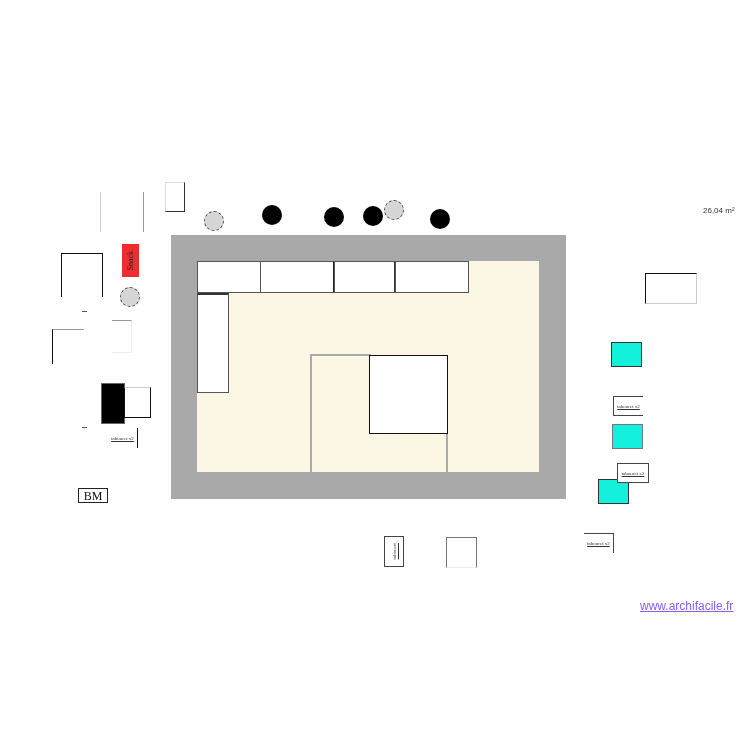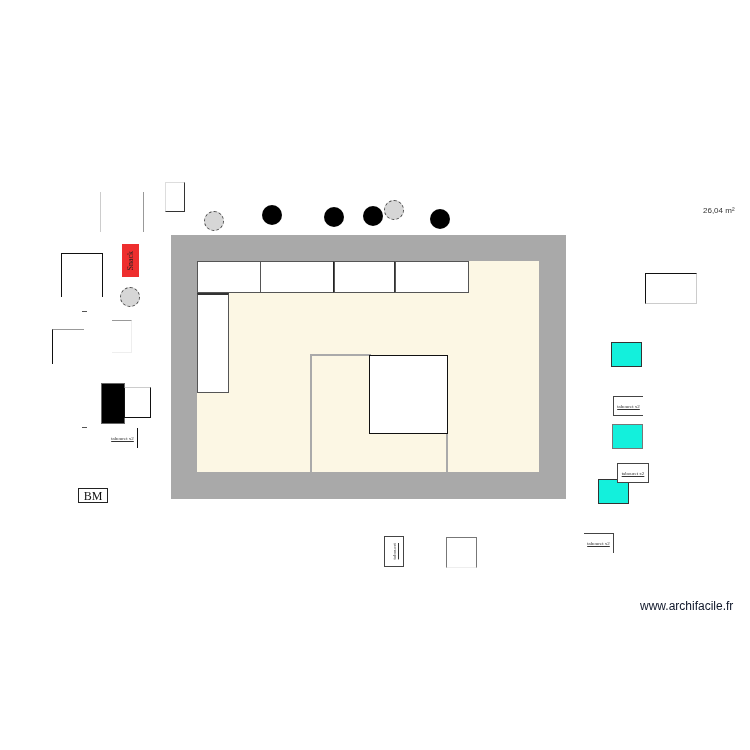--- a/index.html
+++ b/index.html
@@ -70,13 +70,13 @@
 <div class="abs teal" style="left:612px;top:424px;width:31px;height:25px;border-color:#777;"></div>
 <div class="abs teal" style="left:598px;top:479px;width:31px;height:25px;"></div>
 <div class="abs label-box" style="left:617px;top:463px;width:32px;height:20px;">tabouret x2</div>
 <div class="abs label-box" style="left:584px;top:533px;width:30px;height:20px;border-left:none;border-bottom:none;">tabouret x2</div>
 
 <div class="abs label-box" style="left:384px;top:536px;width:20px;height:31px;">
   <span class="vtext">tabouret</span>
 </div>
 <div class="abs unit" style="left:446px;top:537px;width:31px;height:31px;border-color:#777;border-bottom-color:#eee;"></div>
 
-<div class="abs" style="left:640px;top:599px;font-size:12px;color:#0f172a;">www.archifacile.fr</div>
+<div class="abs" style="left:640px;top:599px;font-size:12px;color:#8b5cf6;text-decoration:underline;">www.archifacile.fr</div>
 
 </body></html>

